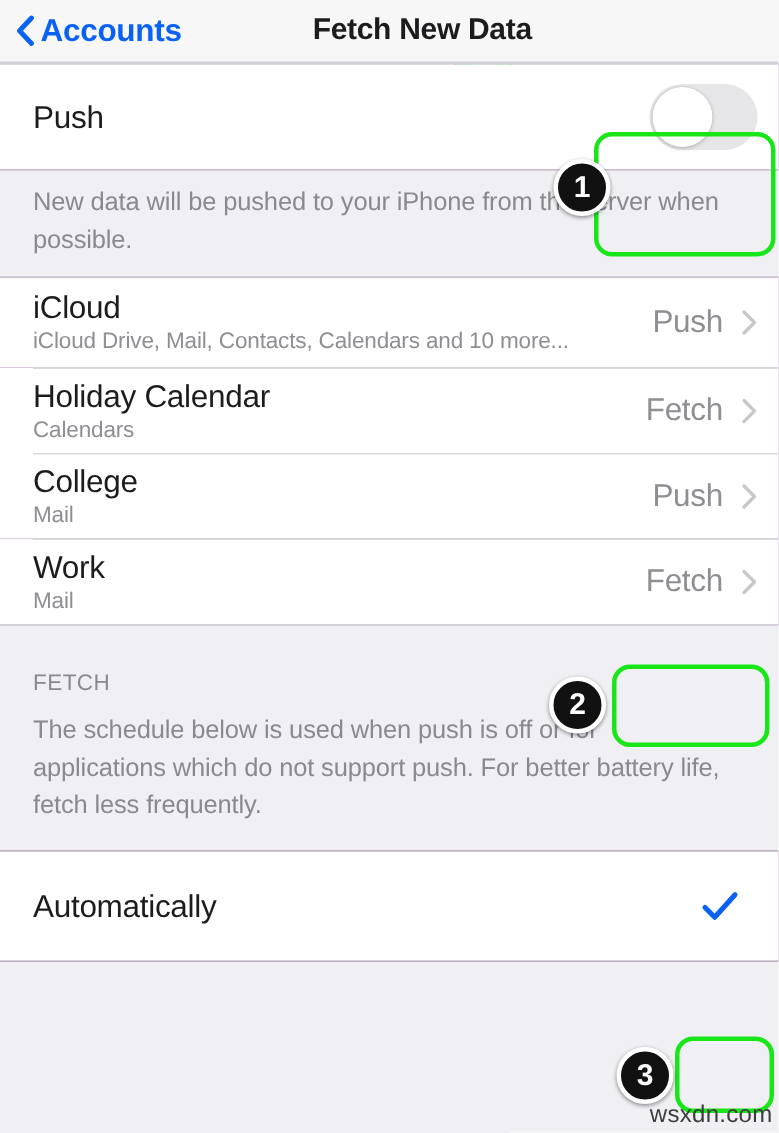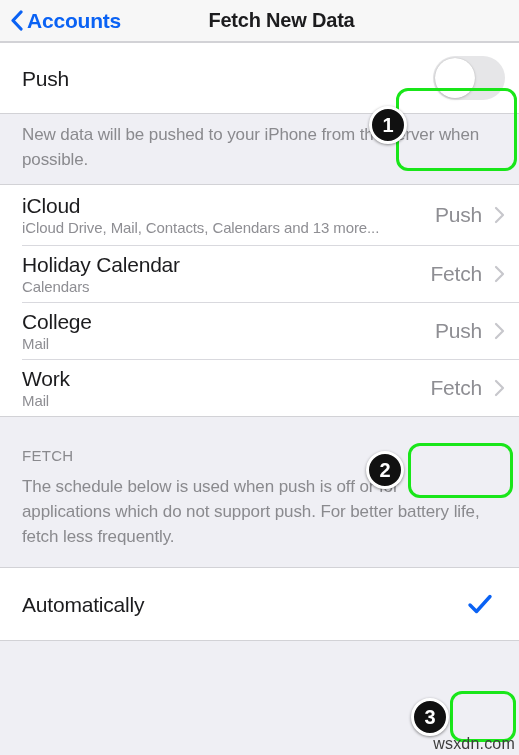--- a/index.html
+++ b/index.html
@@ -294,21 +294,21 @@
     </div>
   </div>
 
   <div class="footnote">New data will be pushed to your iPhone from the server when possible.</div>
 
   <div class="group">
 
     <div class="row" style="height:60px;">
       <div class="row-texts">
         <div class="row-title">iCloud</div>
-        <div class="row-sub">iCloud Drive, Mail, Contacts, Calendars and 13 more...</div>
+        <div class="row-sub">iCloud Drive, Mail, Contacts, Calendars and 10 more...</div>
       </div>
       <div class="row-right">
         <span class="row-value">Push</span>
         <svg class="disclosure" viewBox="0 0 11 18">
           <polyline points="2,2 9,9 2,16" fill="none" stroke="#c7c7cc" stroke-width="2.2" stroke-linecap="round" stroke-linejoin="round"></polyline>
         </svg>
       </div>
     </div>
 
     <div class="row" style="height:57px;">

